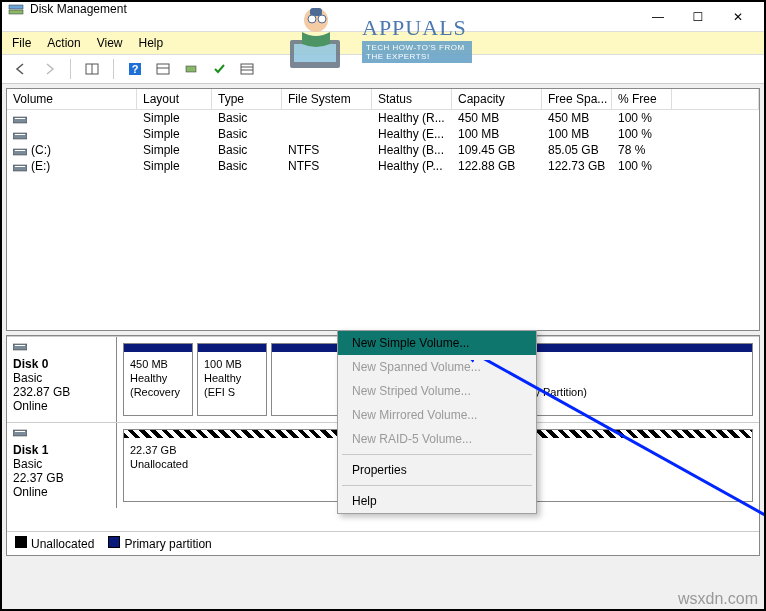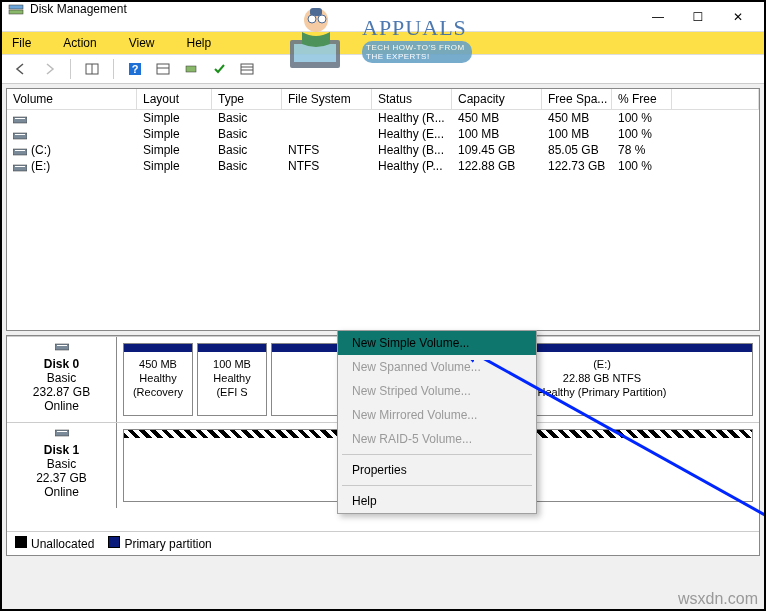--- a/index.html
+++ b/index.html
@@ -23,21 +23,21 @@
 }
 .titlebar .app-icon {
   width: 16px; height: 16px; margin-right: 6px;
 }
 .titlebar .title { flex: 1; font-size: 12px; }
 .titlebar .winbtn {
   width: 40px; height: 30px; display: flex; align-items: center;
   justify-content: center; font-size: 12px;
 }
 .menubar {
-  height: 22px; background: #fde047; display: flex; gap: 32px;
+  height: 22px; background: #fef9c3; display: flex; gap: 16px;
   padding: 0 10px; align-items: center;
 }
 .menubar span { cursor: default; }
 .toolbar {
   height: 30px; background: #fff; border-top: 1px solid #ddd;
   border-bottom: 1px solid #ccc; display: flex; align-items: center;
   gap: 6px; padding: 0 8px;
 }
 .toolbar .sep { width:1px; height:20px; background:#ccc; margin:0 4px;}
 .toolbar .tbtn {
@@ -57,21 +57,21 @@
   border-top:none; border-left:none; white-space:nowrap; overflow:hidden;
 }
 .vol-body { height: 220px; overflow:auto; }
 .vol-row {
   display:grid;
   grid-template-columns: 130px 75px 70px 90px 80px 90px 70px 60px 1fr;
 }
 .vol-row > div { padding:1px 6px; white-space:nowrap; overflow:hidden; text-overflow:clip; }
 .vol-row .dicon { width:14px;height:10px;display:inline-block;vertical-align:middle;margin-right:4px;}
 .disk-panel {
-  background:#fff; border:1px solid #888; margin:4px; position:relative;text-align:center;
+  background:#fff; border:1px solid #888; margin:4px; position:relative;
 }
 .disk-scroll { height:195px; overflow-y:scroll; }
 .disk-row {
   display:flex; border-top:1px solid #ccc; height:86px;
 }
 .disk-label {
   width:110px; border-right:1px solid #888; padding:4px 6px;
 }
 .disk-label .dname { font-weight:bold; }
 .disk-parts { flex:1; display:flex; gap:4px; padding:6px; align-items:stretch;}
@@ -347,17 +347,17 @@
     <rect x="18" y="36" width="50" height="28" rx="2" fill="#6c7a89"></rect>
     <rect x="22" y="40" width="42" height="18" fill="#94c8e0"></rect>
     <circle cx="44" cy="16" r="12" fill="#f3c69a"></circle>
     <rect x="38" y="4" width="12" height="8" rx="3" fill="#3a5a8a"></rect>
     <circle cx="40" cy="15" r="4" fill="#fff" stroke="#3a5a8a"></circle>
     <circle cx="50" cy="15" r="4" fill="#fff" stroke="#3a5a8a"></circle>
     <path d="M30 28 Q44 36 58 28 L58 40 Q44 46 30 40 Z" fill="#3a8a5a"></path>
   </svg>
   <div>
     <div style="font-family:cursive;font-size:22px;color:#3a6aa8;letter-spacing:1px;">APPUALS</div>
-    <div style="background:#6aa4c8;color:#fff;font-size:8px;padding:2px 4px;letter-spacing:0.5px;width:110px;border-radius:10px;">TECH HOW-TO'S FROM THE EXPERTS!</div>
+    <div style="background:#6aa4c8;color:#fff;font-size:8px;padding:2px 4px;letter-spacing:0.5px;width:110px;">TECH HOW-TO'S FROM THE EXPERTS!</div>
   </div>
 </div>
 
 <div class="footer-src">wsxdn.com</div>
 
 </body></html>

